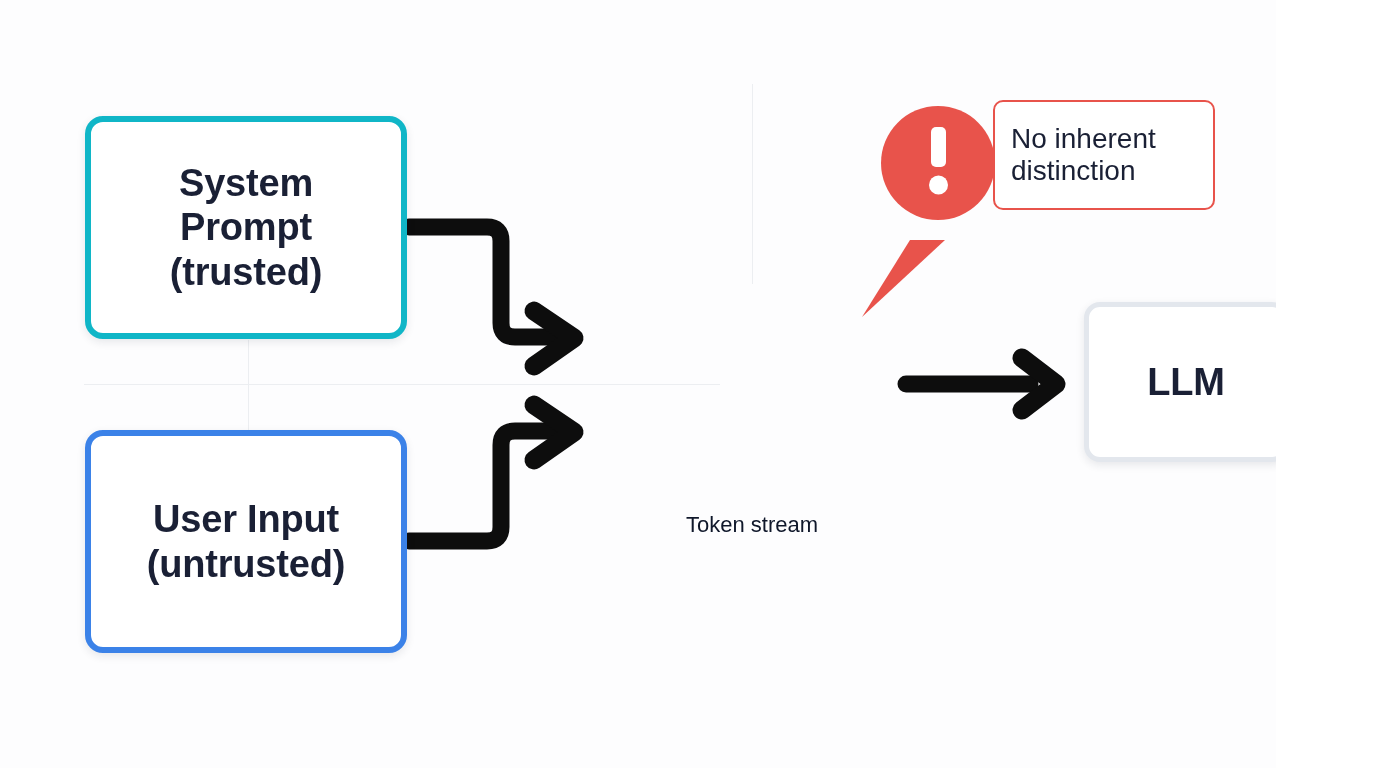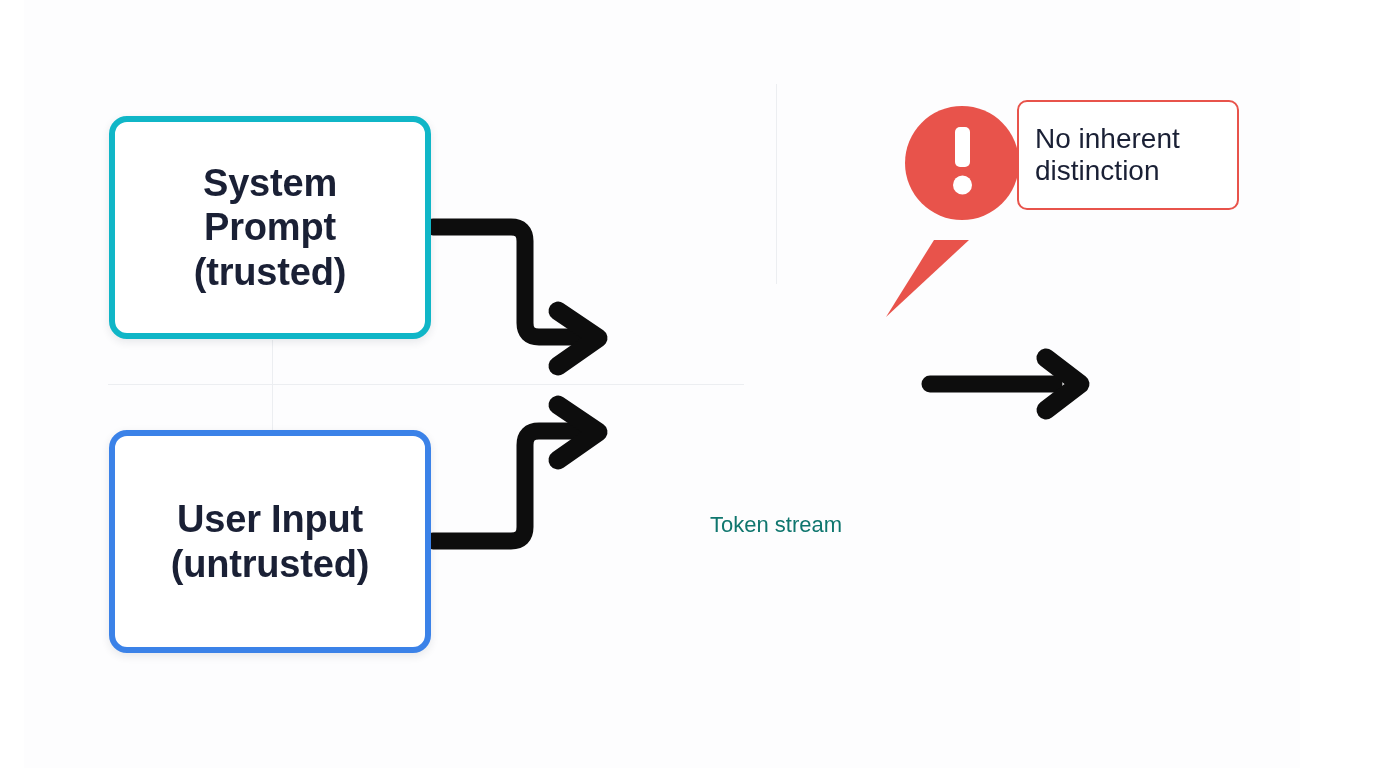--- a/index.html
+++ b/index.html
@@ -7,21 +7,20 @@
     padding: 0;
     background: #ffffff;
   }
   #canvas {
     position: relative;
     width: 1276px;
     height: 768px;
     background: #fdfdfe;
     overflow: hidden;
     font-family: "Liberation Sans", sans-serif;
-    margin-left: 24px;
   }
 
   
   .gridline-v {
     position: absolute;
     width: 1px;
     background: #eceef1;
   }
   .gridline-h {
     position: absolute;
@@ -81,21 +80,21 @@
   }
   #node-llm .node-label { font-size: 38px; }
 
   
   #caption-token-stream {
     position: absolute;
     left: 602px; top: 512px;
     width: 300px;
     text-align: center;
     font-size: 22px;
-    color: #0f766e;
+    color: #0f172a;
   }
 
   
   #connectors {
     position: absolute;
     left: 0; top: 0;
     width: 1376px; height: 768px;
     pointer-events: none;
   }
 
@@ -169,14 +168,17 @@
   </div>
 
   <div class="node" id="node-user-input">
     <div class="node-label">User Input
 (untrusted)</div>
   </div>
 
 
   <div id="caption-token-stream">Token stream</div>
 
+  <div class="node" id="node-llm">
+    <div class="node-label">LLM</div>
+  </div>
 
 </div>
 
 </body></html>

